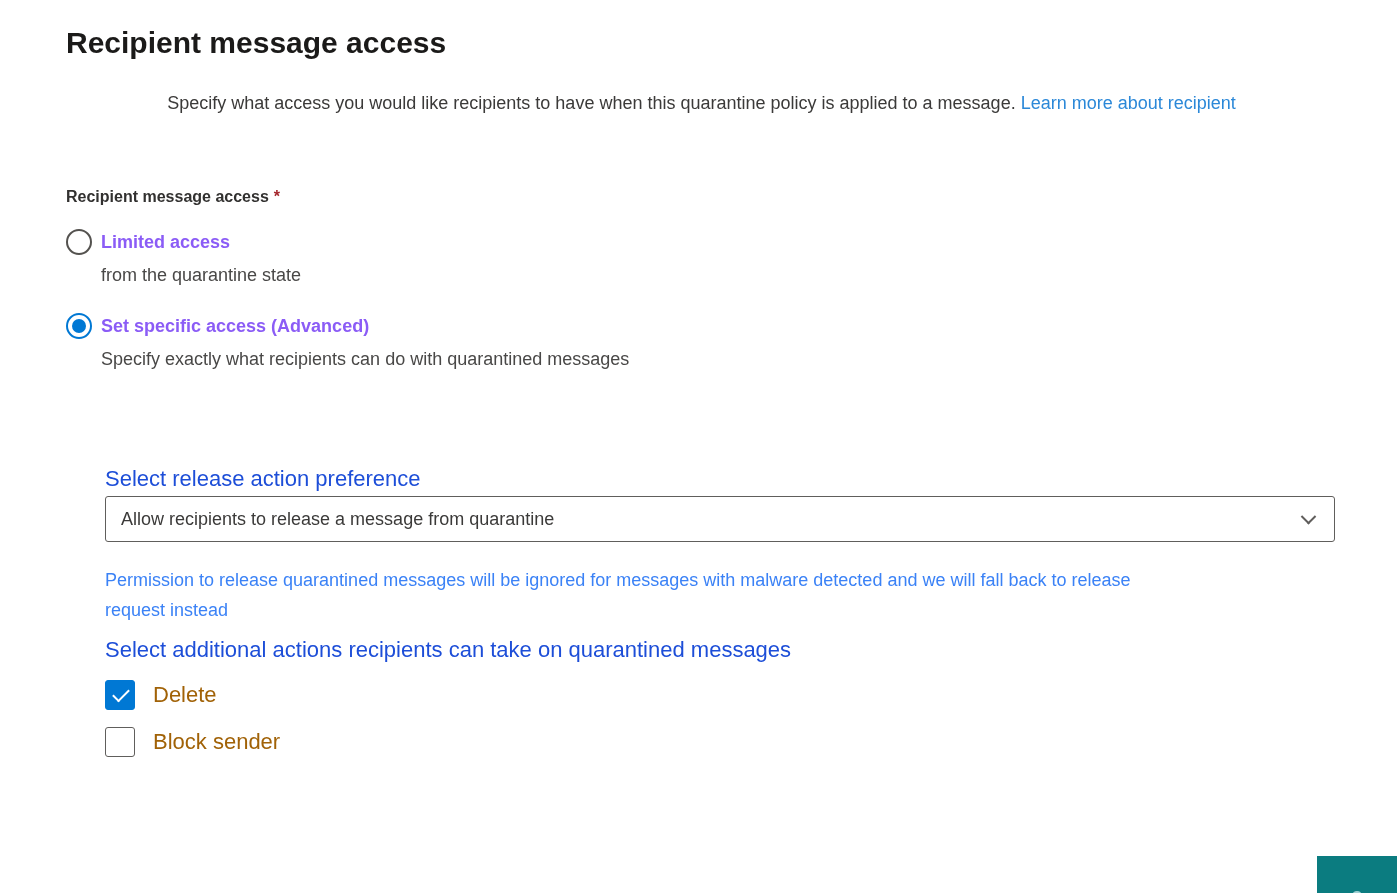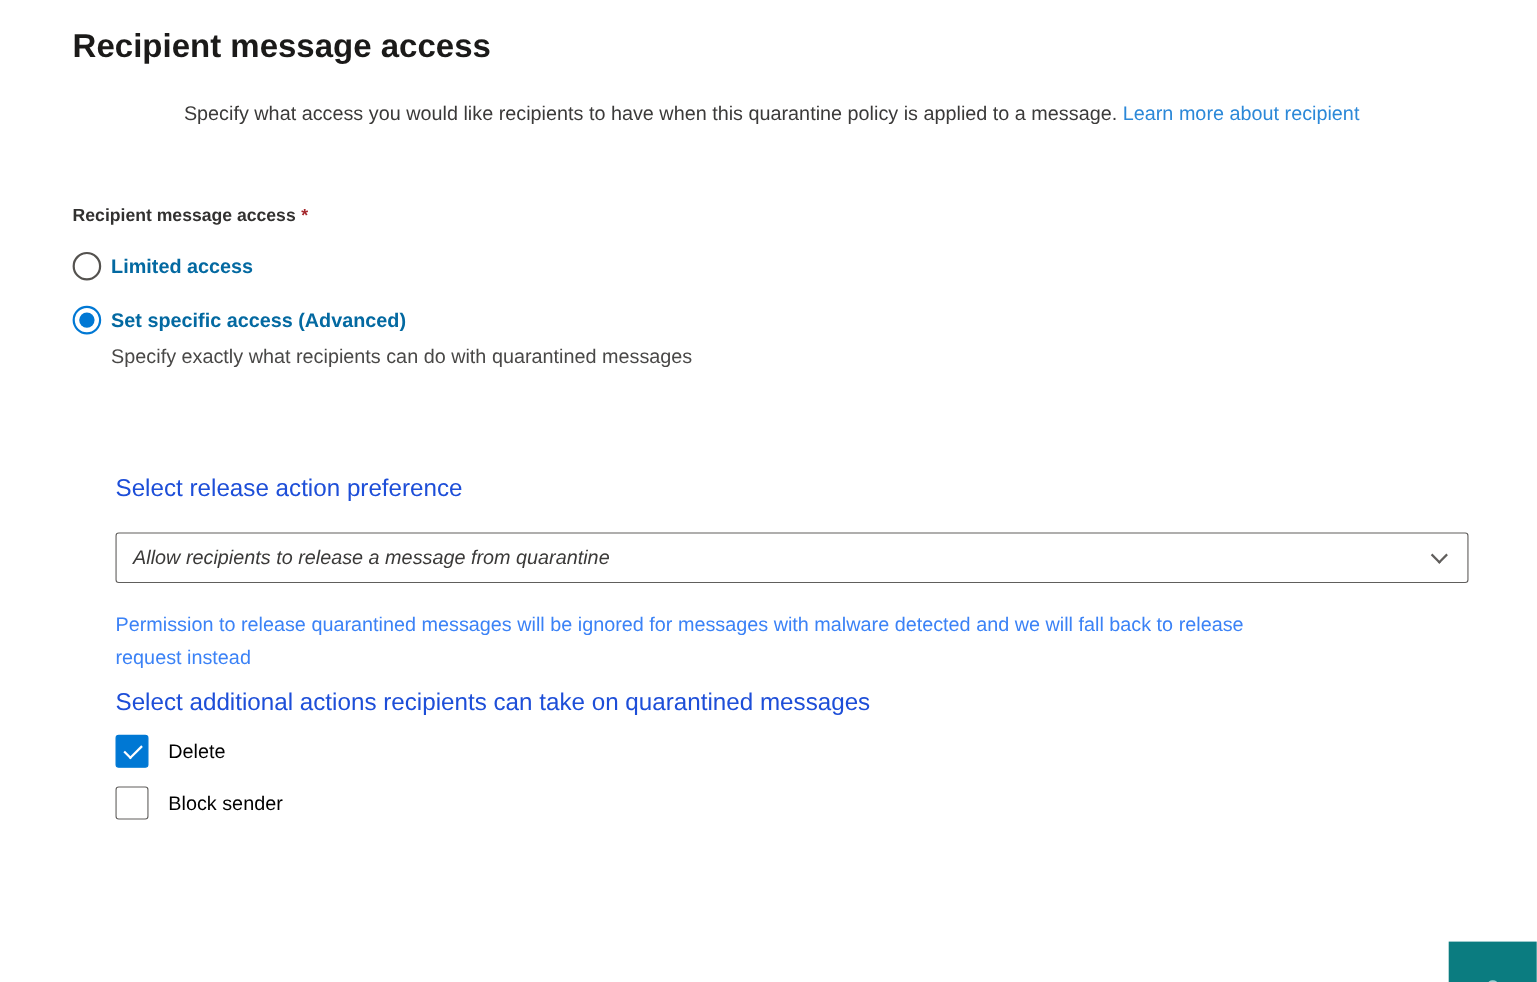--- a/index.html
+++ b/index.html
@@ -38,41 +38,41 @@
     border: 2px solid #54524f; background: #fff;
     flex: 0 0 26px; position: relative; cursor: pointer;
   }
   .radio-option.selected .radio { border-color: #0078d4; }
   .radio-option.selected .radio::after {
     content: ""; position: absolute; left: 50%; top: 50%;
     width: 14px; height: 14px; border-radius: 50%;
     background: #0078d4; transform: translate(-50%, -50%);
   }
   .radio-label {
-    margin-left: 9px; font-size: 18px; font-weight: 700; color: #0369a1;
+    margin-left: 9px; font-size: 18px; font-weight: 700; color: #8b5cf6;
     cursor: pointer;
   }
   .radio-desc {
     margin-top: 5px; padding-left: 35px;
     font-size: 18px; line-height: 30px; color: #494847;
   }
   .radio-desc .line { white-space: nowrap; }
 
   
   .advanced-section { margin-top: 92px; margin-left: 39px; }
 
   .sub-label {
     font-size: 22px; font-weight: 400; color: #1d4ed8;
   }
 
   .dropdown {
-    margin-top: 27px; height: 46px; width: 1230px; max-width: 100%;
+    margin-top: 4px; height: 46px; width: 1230px; max-width: 100%;
     border: 1px solid #605e5c; border-radius: 3px;
     display: flex; align-items: center; justify-content: space-between;
-    padding: 0 20px 0 15px; cursor: pointer; background: #fff; font-style: italic;
+    padding: 0 20px 0 15px; cursor: pointer; background: #fff;
   }
   .dropdown-value { font-size: 18px; color: #3b3a39; }
   .chevron {
     width: 11px; height: 11px;
     border-right: 2px solid #605e5c; border-bottom: 2px solid #605e5c;
     transform: rotate(45deg) translate(-2px, -2px);
   }
 
   .note {
     margin-top: 23px; font-size: 18px; line-height: 30px; color: #3b82f6;
@@ -91,21 +91,21 @@
   .checkbox-row.checked .checkbox {
     background: #0078d4; border-color: #0078d4;
   }
   .checkbox-row.checked .checkbox::after {
     content: ""; position: absolute; left: 7px; top: 8px;
     width: 14px; height: 7px;
     border-left: 2px solid #fff; border-bottom: 2px solid #fff;
     transform: rotate(-45deg);
   }
   .checkbox-label {
-    margin-left: 18px; font-size: 18px; color: #000000; cursor: pointer;
+    margin-left: 18px; font-size: 22px; color: #a16207; cursor: pointer;
   }
 
   .help-button {
     position: fixed; right: 0; bottom: 0;
     width: 80px; height: 37px; background: #0b7c80;
     border: none; cursor: pointer; overflow: hidden;
   }
   .help-button .help-glyph {
     position: absolute; left: 50%; top: 32px; transform: translateX(-50%);
     color: #9fd0d2; font-size: 18px; font-weight: 700;
@@ -125,20 +125,21 @@
   <div class="field-label">
     <span>Recipient message access</span><span class="required">*</span>
   </div>
 
   <div class="radio-option">
     <div class="radio-row">
       <div class="radio"></div>
       <div class="radio-label">Limited access</div>
     </div>
     <div class="radio-desc">
+      <div class="line">from the quarantine state</div>
     </div>
   </div>
 
   <div class="radio-option selected">
     <div class="radio-row">
       <div class="radio"></div>
       <div class="radio-label">Set specific access (Advanced)</div>
     </div>
     <div class="radio-desc">
       <div class="line">Specify exactly what recipients can do with quarantined messages</div>

